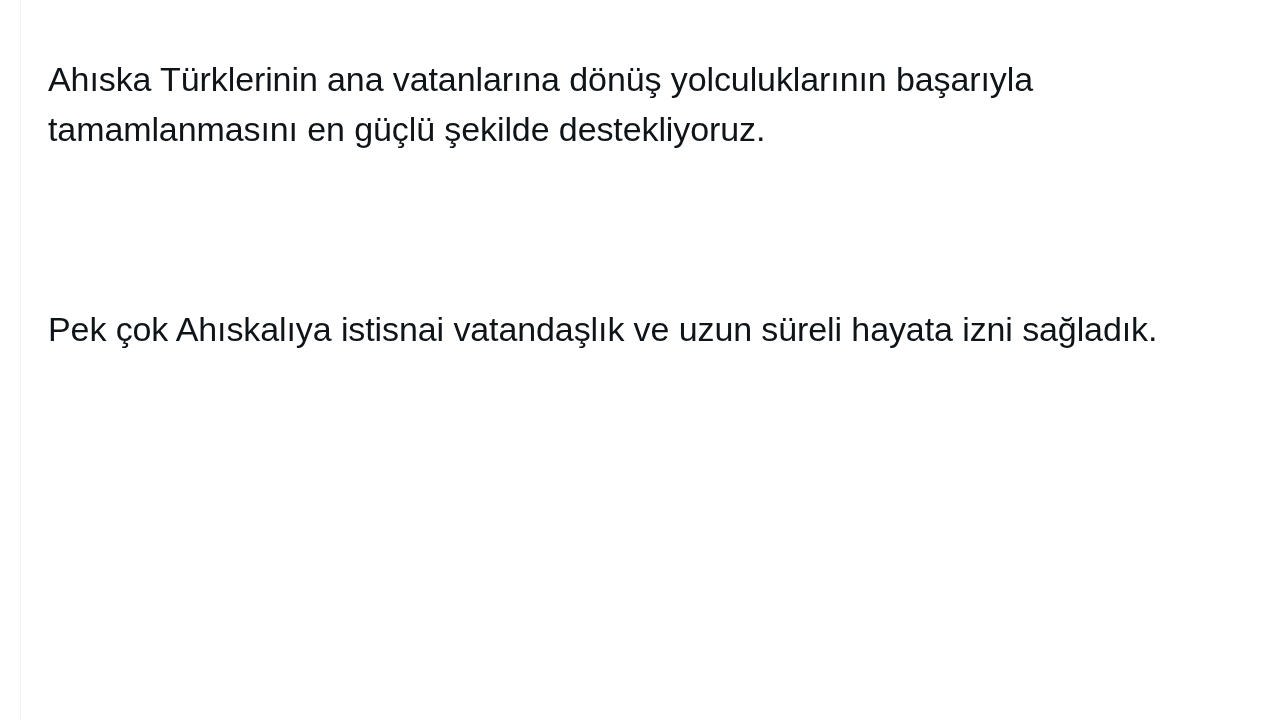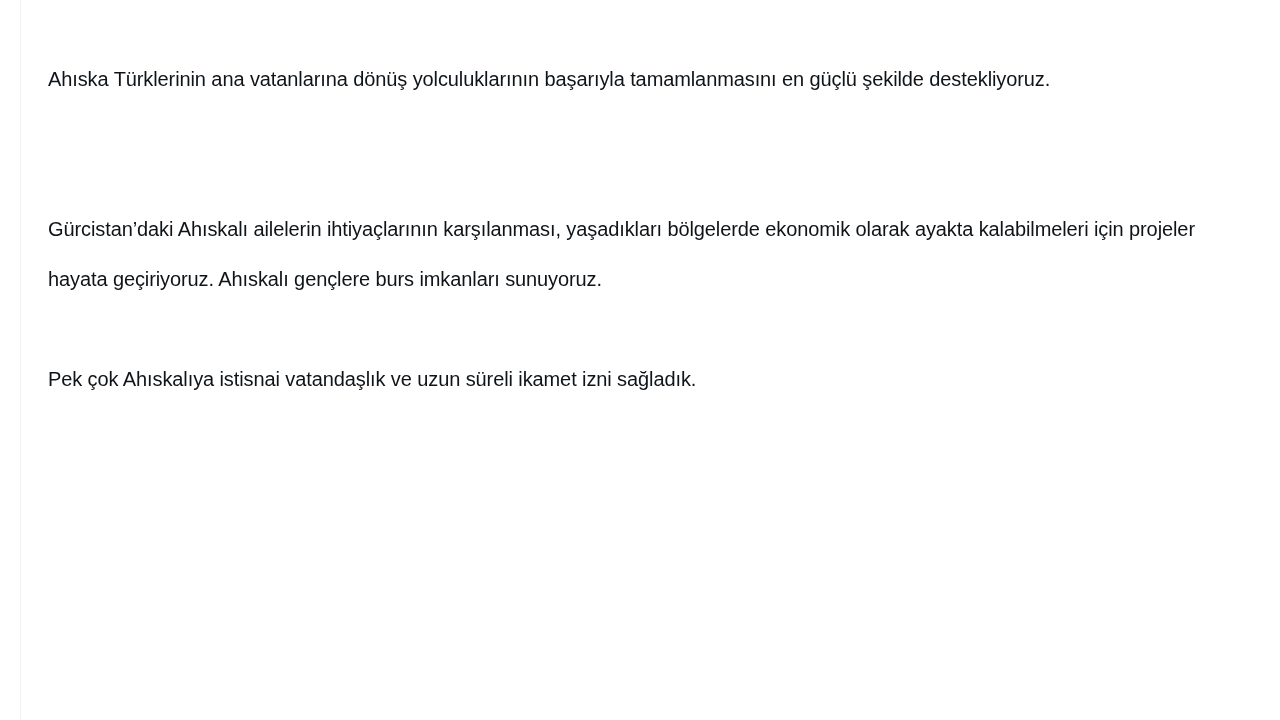--- a/index.html
+++ b/index.html
@@ -32,21 +32,21 @@
   }
   .article {
     position: absolute;
     left: 48px;
     top: 0;
     width: 1185px;
     height: 720px;
     box-sizing: border-box;
   }
   .para {
-    font-size: 20px;
+    font-size: 34px;
     line-height: 50px;
     letter-spacing: -0.1px;
     color: #0f1419;
     margin: 0;
     font-weight: 400;
     white-space: pre-wrap;
   }
   .para.first {
     margin-top: -46px;
   }
@@ -70,20 +70,19 @@
 
     <div class="gap"></div>
 
     <p class="para">Ahıska Türklerinin ana vatanlarına dönüş yolculuklarının başarıyla tamamlanmasını en güçlü şekilde destekliyoruz.</p>
 
     <div class="gap"></div>
 
 
     <div class="gap"></div>
 
-    <p class="para">Gürcistan’daki Ahıskalı ailelerin ihtiyaçlarının karşılanması, yaşadıkları bölgelerde ekonomik olarak ayakta kalabilmeleri için projeler hayata geçiriyoruz. Ahıskalı gençlere burs imkanları sunuyoruz.</p>
 
     <div class="gap"></div>
 
-    <p class="para last">Pek çok Ahıskalıya istisnai vatandaşlık ve uzun süreli ikamet izni sağladık.</p>
+    <p class="para last">Pek çok Ahıskalıya istisnai vatandaşlık ve uzun süreli hayata izni sağladık.</p>
 
   </div>
 </div>
 
 </body></html>

